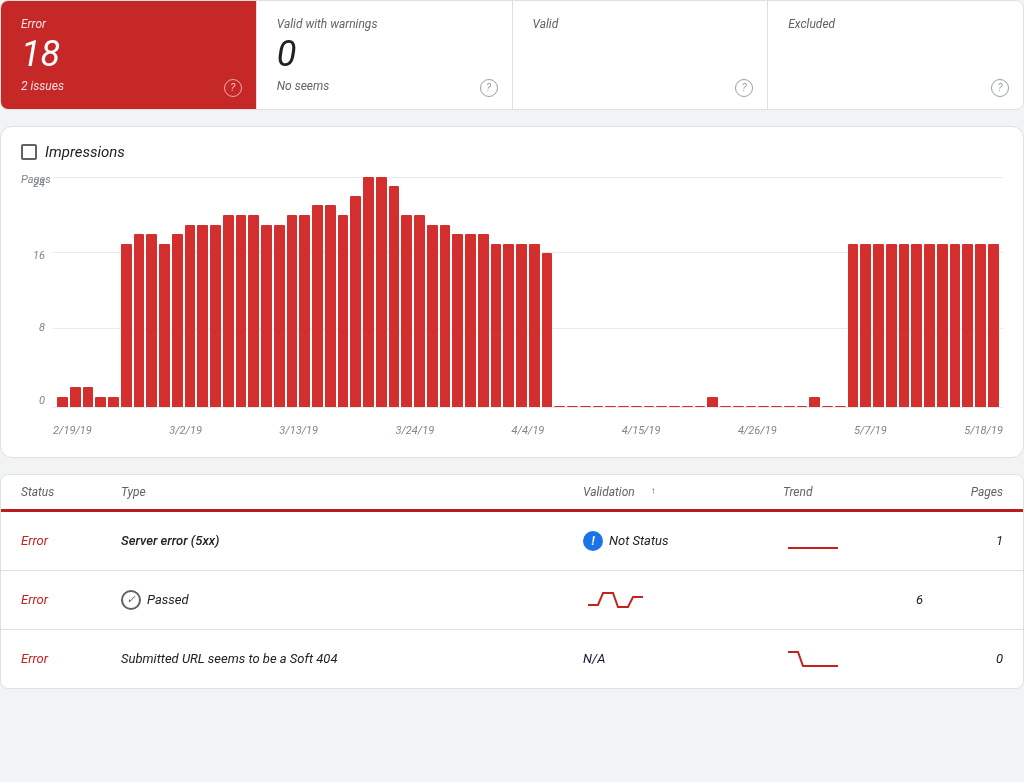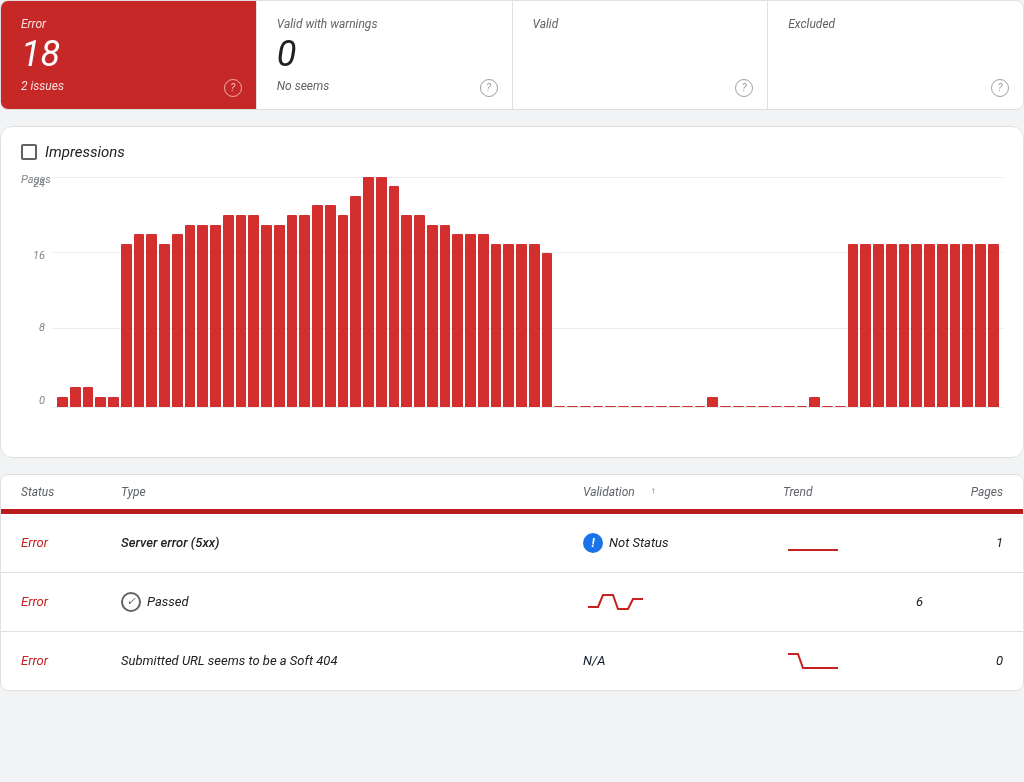--- a/index.html
+++ b/index.html
@@ -224,21 +224,21 @@
 
     .action-icon {
       cursor: pointer;
       color: #5f6368;
     }
 
     .table-header {
       display: grid;
       grid-template-columns: 100px 1fr 200px 140px 80px;
       padding: 10px 20px;
-      border-bottom: 5px solid #b91c1c;
+      border-bottom: 3px solid #b91c1c;
       font-size: 12px;
       color: #5f6368;
     }
 
     .col-validation {
       display: flex;
       align-items: flex-start;
       gap: 16px;
     }
 
@@ -461,20 +461,31 @@
             <div class="bar" style="height: 70.8333%;"></div>
             <div class="bar" style="height: 70.8333%;"></div>
             <div class="bar" style="height: 70.8333%;"></div>
             <div class="bar" style="height: 70.8333%;"></div>
             <div class="bar" style="height: 70.8333%;"></div>
           </div>
 
         <div class="event-markers" id="event-markers"></div>
       </div>
 
+      <div class="x-axis-labels">
+        <span class="x-label">2/19/19</span>
+        <span class="x-label">3/2/19</span>
+        <span class="x-label">3/13/19</span>
+        <span class="x-label">3/24/19</span>
+        <span class="x-label">4/4/19</span>
+        <span class="x-label">4/15/19</span>
+        <span class="x-label">4/26/19</span>
+        <span class="x-label">5/7/19</span>
+        <span class="x-label">5/18/19</span>
+      </div>
     </div>
   </div>
 
   <div class="details-card">
 
     <div class="table-header">
       <span>Status</span>
       <span>Type</span>
       <div class="col-validation">
         <span>Validation</span>

